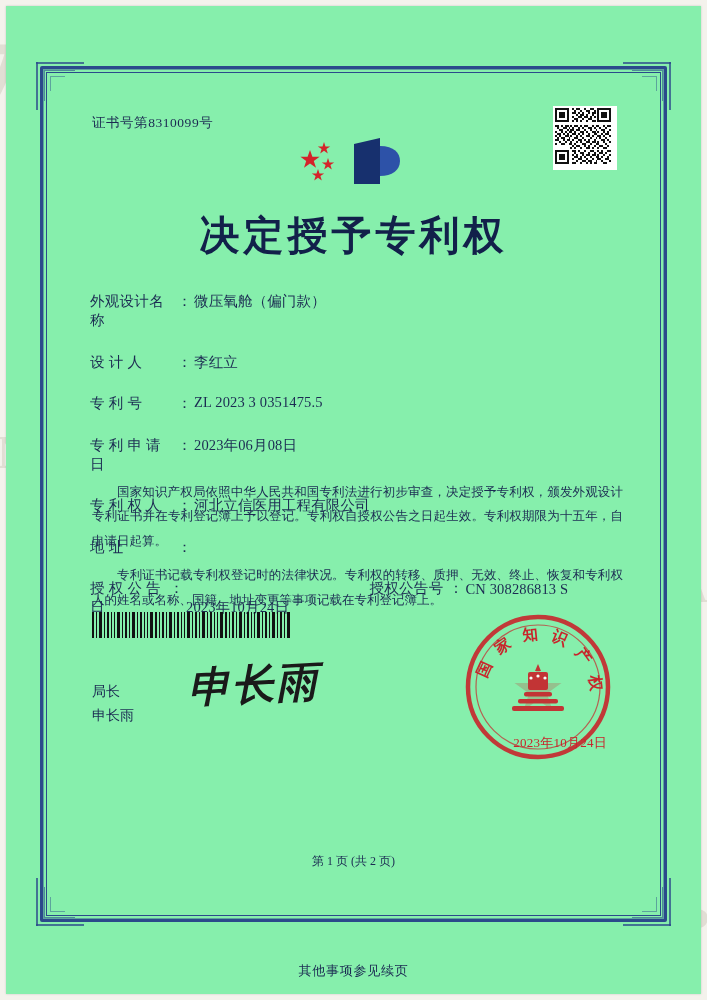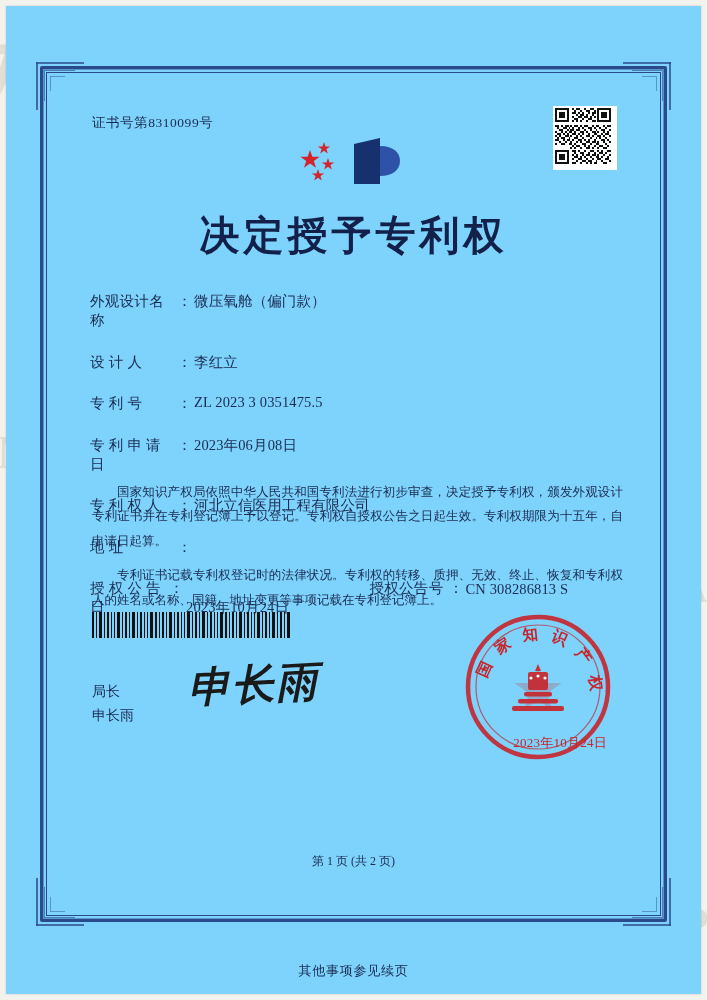--- a/index.html
+++ b/index.html
@@ -21,21 +21,21 @@
     font-weight:700;
     letter-spacing:.12em;
   }
   .wm.cn{font-size:58px;}
   .wm.en{font-size:46px;letter-spacing:.22em;}
 
   
   .sheet{
     position:absolute;left:6px;top:6px;
     width:695px;height:988px;
-    background:#7dd3fc;
+    background:#86efac;
     box-shadow:0 0 2px rgba(0,0,0,.18);
     z-index:1;
   }
 
   
   .frame-outer{
     position:absolute;left:34px;top:60px;right:34px;bottom:72px;
     border:3px solid #2b4a8b;
     border-radius:2px;
   }

